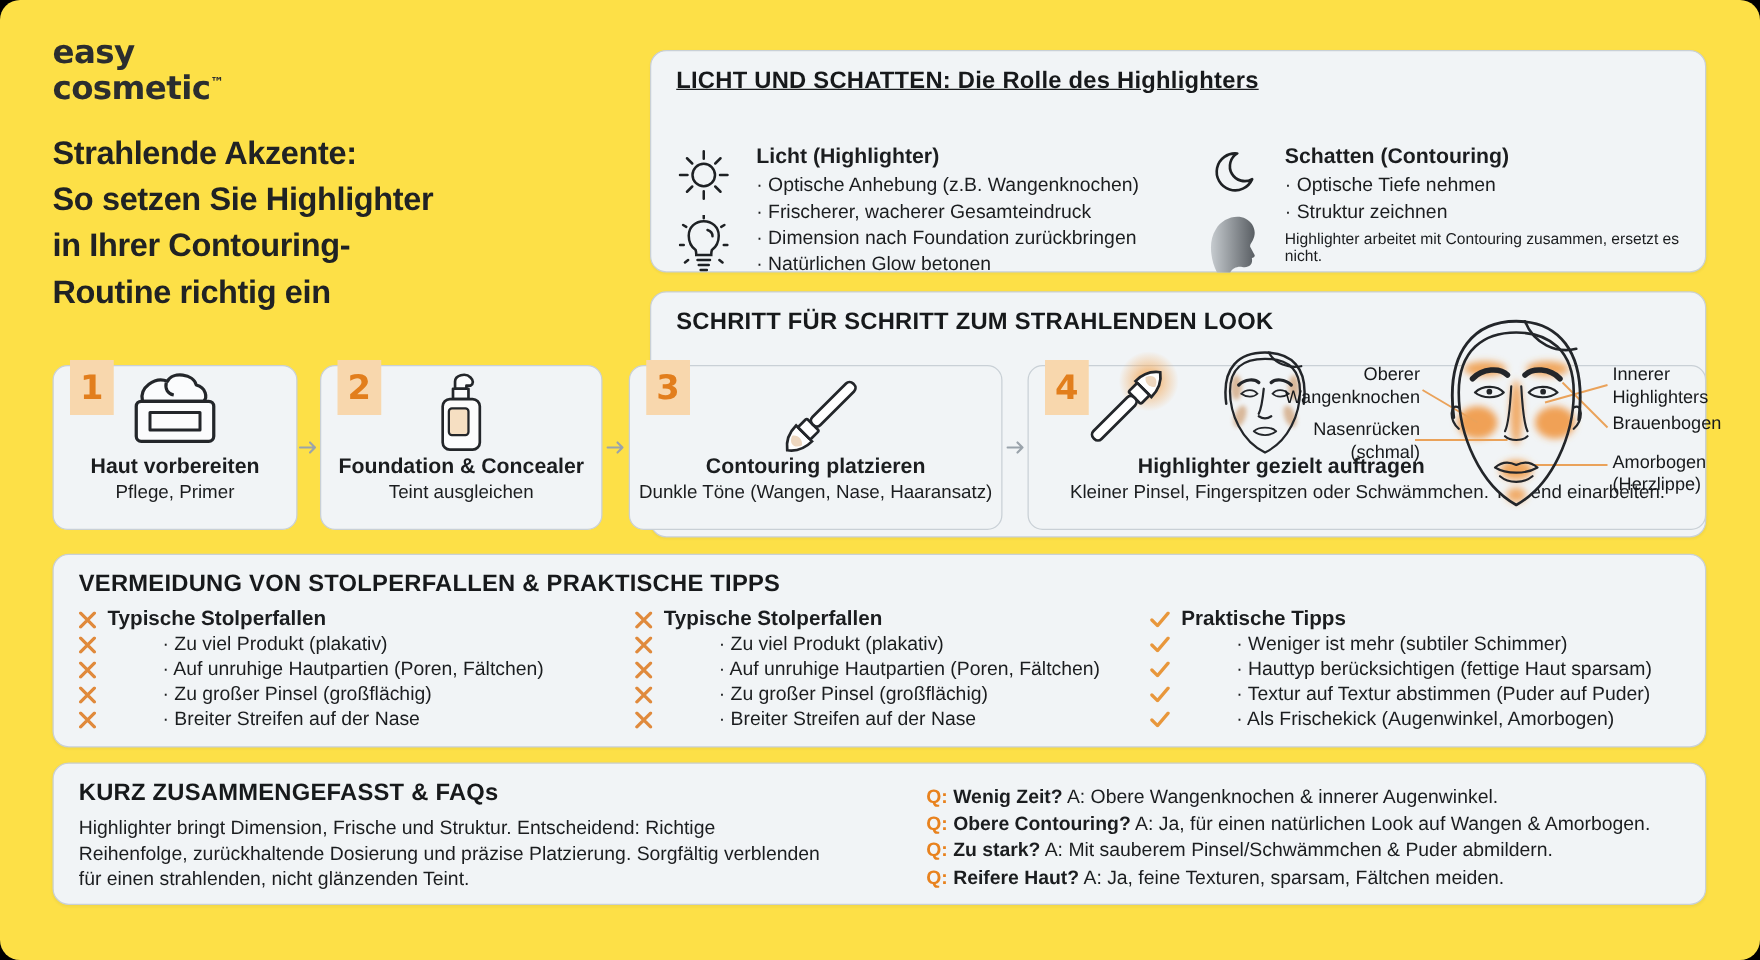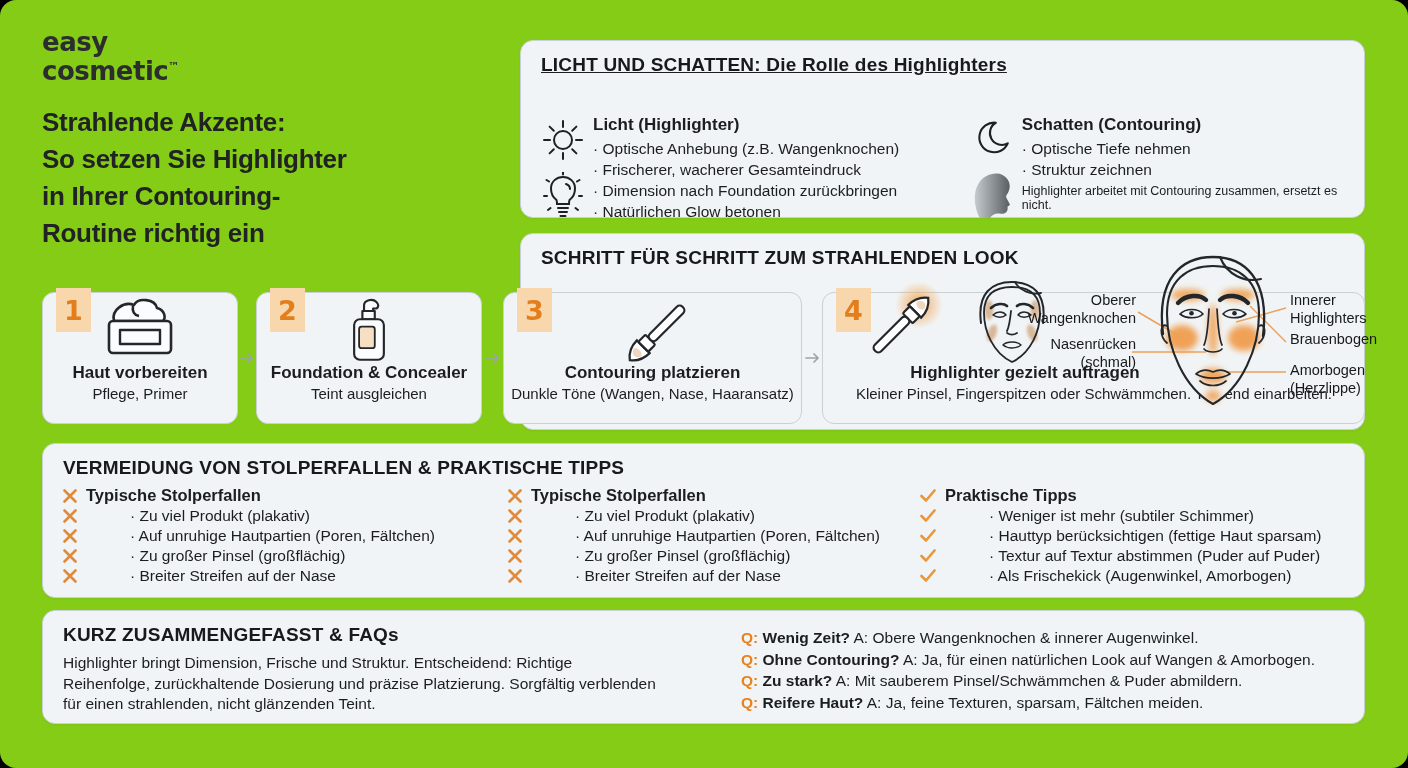--- a/index.html
+++ b/index.html
@@ -1,38 +1,38 @@
 <!DOCTYPE html>
 <html lang="de"><head>
 <meta charset="utf-8">
 <style>
   html,body{margin:0;padding:0;background:#000;}
   *{box-sizing:border-box;}
   #canvas{
     position:relative;width:1408px;height:768px;overflow:hidden;
-    background:#84cc16;border-radius:16px;
+    background:#fde047;border-radius:16px;
     font-family:"Liberation Sans",sans-serif;color:#1b1d1f;
   }
   
   .logo{position:absolute;left:42px;top:28px;font-family:"DejaVu Sans",sans-serif;
     font-weight:800;font-size:26px;line-height:1.1;color:#2b2d2f;letter-spacing:-0.5px;}
   .logo .tm{font-size:11px;font-weight:700;vertical-align:super;letter-spacing:0;}
   .main-title{position:absolute;left:42px;top:104px;width:470px;
     font-weight:800;font-size:26px;line-height:37px;color:#202224;letter-spacing:-0.3px;}
   
   .panel{position:absolute;background:#f1f4f6;border:1.5px solid #c9d0d6;border-radius:13px;
     box-shadow:0 1px 2px rgba(40,50,60,.05);}
   .ptitle{margin:13px 20px 0;font-size:19px;font-weight:800;letter-spacing:.2px;color:#17191b;}
   #panel-licht{left:520px;top:40px;width:845px;height:178px;text-decoration:underline;}
   #panel-schritt{left:520px;top:233px;width:845px;height:197px;}
   #panel-tips{left:42px;top:443px;width:1323px;height:155px;}
   #panel-faq{left:42px;top:610px;width:1323px;height:114px;}
   
   .ls-cols{position:absolute;left:20px;top:74px;right:14px;display:flex;}
-  .ls-col{display:flex;gap:8px;}
+  .ls-col{display:flex;gap:20px;}
   .ls-col.first{width:452px;}
   .icon-stack{width:44px;display:flex;flex-direction:column;align-items:center;gap:9px;flex:none;padding-top:2px;}
   .col-head{font-size:17px;font-weight:700;margin-bottom:3px;}
   .bullet{font-size:15.5px;line-height:21px;}
   .ls-note{margin-top:4px;font-size:12.5px;color:#1b1d1f;}
   
   .step-card{position:absolute;top:292px;height:132px;background:#f1f4f6;
     border:1.5px solid #c9d0d6;border-radius:12px;z-index:2;}
   #card1{left:42px;width:196px;} #card2{left:256px;width:226px;}
   #card3{left:503px;width:299px;} #card4{left:822px;width:543px;}
@@ -400,19 +400,19 @@
       </div>
 
     </div>
   </div>
 
   <div class="panel" id="panel-faq">
     <div class="ptitle">KURZ ZUSAMMENGEFASST &amp; FAQs</div>
     <div class="summary-text">Highlighter bringt Dimension, Frische und Struktur. Entscheidend: Richtige Reihenfolge, zurückhaltende Dosierung und präzise Platzierung. Sorgfältig verblenden für einen strahlenden, nicht glänzenden Teint.</div>
     <div class="faq-list">
       <div class="frow"><span class="q-mark">Q:</span> <span class="q-text">Wenig Zeit?</span> <span class="a-text">A: Obere Wangenknochen &amp; innerer Augenwinkel.</span></div>
-      <div class="frow"><span class="q-mark">Q:</span> <span class="q-text">Ohne Contouring?</span> <span class="a-text">A: Ja, für einen natürlichen Look auf Wangen &amp; Amorbogen.</span></div>
+      <div class="frow"><span class="q-mark">Q:</span> <span class="q-text">Obere Contouring?</span> <span class="a-text">A: Ja, für einen natürlichen Look auf Wangen &amp; Amorbogen.</span></div>
       <div class="frow"><span class="q-mark">Q:</span> <span class="q-text">Zu stark?</span> <span class="a-text">A: Mit sauberem Pinsel/Schwämmchen &amp; Puder abmildern.</span></div>
       <div class="frow"><span class="q-mark">Q:</span> <span class="q-text">Reifere Haut?</span> <span class="a-text">A: Ja, feine Texturen, sparsam, Fältchen meiden.</span></div>
     </div>
   </div>
 
 </div>
 
 </body></html>

